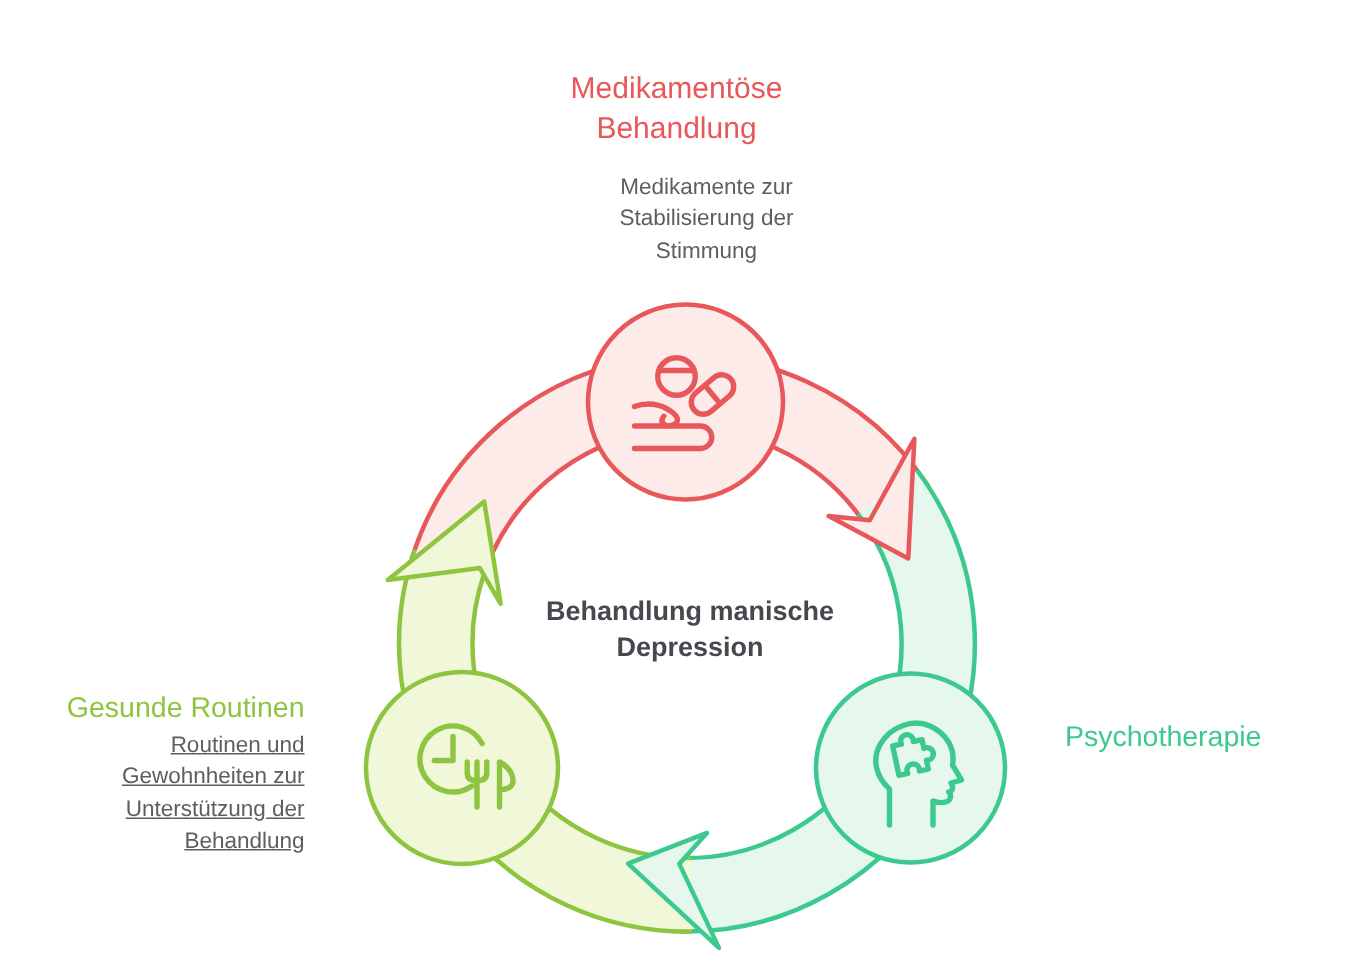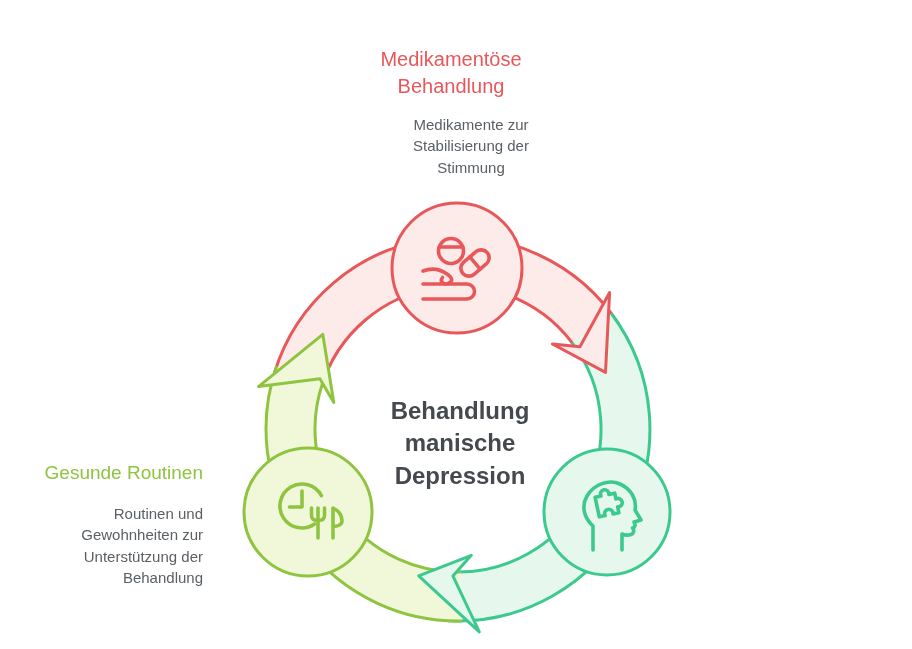--- a/index.html
+++ b/index.html
@@ -21,24 +21,24 @@
   .c0{stroke:var(--c0);} .c1{stroke:var(--c1);} .c2{stroke:var(--c2);}
 
   .txt{position:absolute;}
   .node-title{font-weight:normal;font-size:20px;line-height:1.35;}
   .node-desc{font-size:15px;line-height:1.42;color:var(--desc);}
   .t-top{left:351px;top:46px;width:200px;text-align:center;color:var(--c0);}
   .d-top{left:381px;top:114px;width:180px;text-align:center;}
   .t-right{left:710px;top:479px;width:190px;text-align:left;color:var(--c1);font-size:19px;}
   .d-right{left:710px;top:513px;width:185px;text-align:left;}
   .t-left{left:28px;top:460px;width:175px;text-align:right;color:var(--c2);font-size:19px;}
-  .d-left{left:68px;top:503px;width:135px;text-align:right;}
+  .d-left{left:68px;top:486px;width:135px;text-align:right;text-decoration:underline;}
   .center-title{
     left:345px;top:395px;width:230px;text-align:center;
-    font-weight:bold;font-size:24px;line-height:1.35;color:var(--title);
+    font-weight:bold;font-size:18px;line-height:1.35;color:var(--title);
   }
 </style>
 </head>
 <body>
 
 <div class="canvas">
 
   <svg width="912" height="649" viewBox="0 0 912 649">
 
     <path class="band f0" d="M 274.4 372.9 A 192 192 0 0 1 619.0 324.4 L 577.9 351.1 A 143 143 0 0 0 321.2 387.2 Z"></path>
@@ -85,18 +85,19 @@
       <path d="M 10 26 L 10 -4"></path>
       <path d="M 3.5 -4 L 3.5 3.5 Q 3.5 8.5 10 8.5"></path>
       <path d="M 16.5 -4 L 16.5 3.5 Q 16.5 8.5 10 8.5"></path>
       <path d="M 25 26 L 25 -4 C 31 -1 34 4 34 9 C 34 12.5 30 14.5 25 14.5"></path>
     </g>
   </svg>
 
   <div class="txt node-title t-top">Medikamentöse Behandlung</div>
   <div class="txt node-desc d-top">Medikamente zur Stabilisierung der Stimmung</div>
 
+  <div class="txt node-title t-right">Psychotherapie</div>
 
   <div class="txt node-title t-left">Gesunde Routinen</div>
   <div class="txt node-desc d-left">Routinen und Gewohnheiten zur Unterstützung der Behandlung</div>
 
   <div class="txt center-title">Behandlung manische Depression</div>
 </div>
 
 </body></html>

